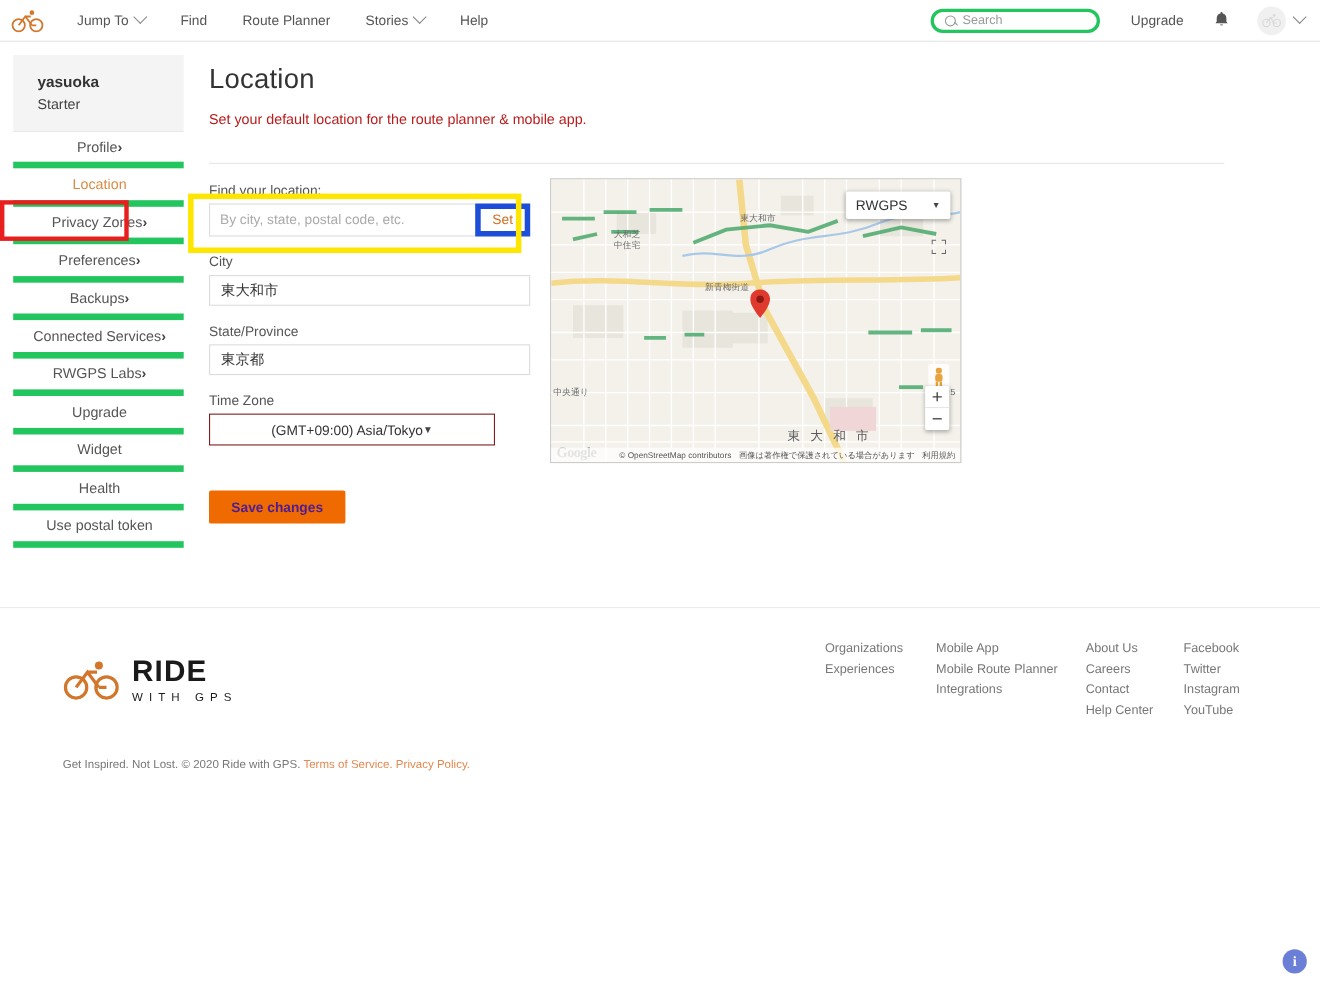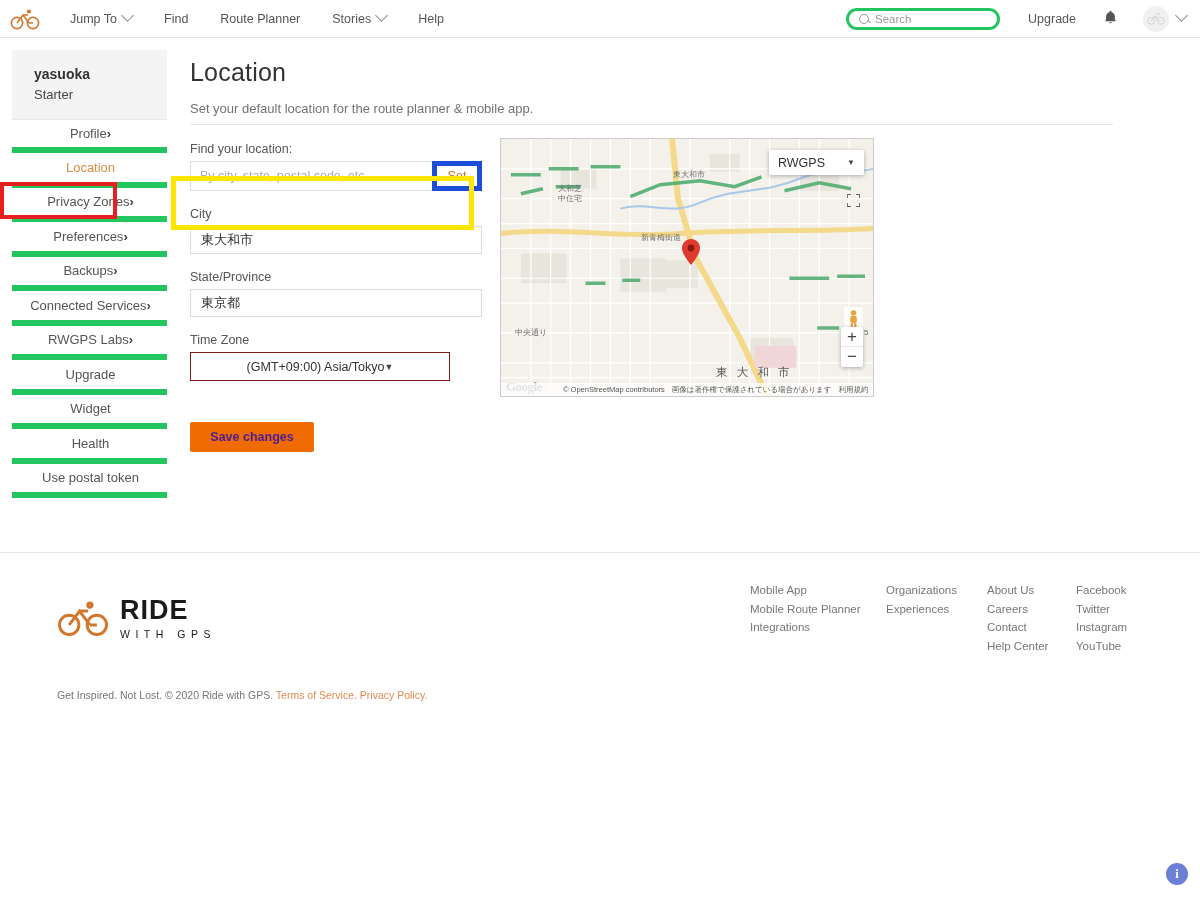--- a/index.html
+++ b/index.html
@@ -64,21 +64,21 @@
 
   
   .anno-red{
     position:absolute; left:0px; top:144px; width:117px; height:37px;
     border:4px solid #e81f1f; pointer-events:none; z-index:30;
   }
 
   
   .main{ flex:1; padding:20px 0 0 23px; position:relative; }
   .page-title{ font-size:25px;color:#333;font-weight:normal;margin:0 0 14px 0;letter-spacing:.2px;}
-  .page-sub{ font-size:13px;color:#737373;margin:0 0 8px 0;}
+  .page-sub{ font-size:13px;color:#b91c1c;margin:0 0 32px 0;}
   .divider{ border:0;border-top:1px solid #e6e6e6;margin:0 87px 0 0;}
   .form-row{ display:flex; }
   .form-col{ width:292px; padding-top:17px;}
   .field-label{ font-size:12.5px;color:#555;margin-bottom:5px;display:block;}
   .find-wrap{ display:flex; width:292px; }
   .find-input{
     flex:1;height:30px;border:1px solid #ddd;border-right:none;background:#fff;
     font-size:12.5px;color:#999;padding:0 9px;font-family:inherit;
   }
   .find-input::placeholder{ color:#aaa; }
@@ -346,21 +346,21 @@
             <path d="M318 190 H340"></path>
           </g>
           <path d="M120 70 C150 62, 170 78, 200 64 C235 48, 262 56, 300 40 C330 28, 352 36, 374 30" stroke="#a9c8e8" stroke-width="2" fill="none"></path>
           <rect x="255" y="208" width="42" height="22" fill="#f0d6d6"></rect>
         </svg>
 
         <div class="map-lbl" style="left:57px;top:44px">大和芝</div>
         <div class="map-lbl" style="left:57px;top:54px">中住宅</div>
         <div class="map-lbl" style="left:172px;top:30px">東大和市</div>
         <div class="map-lbl" style="left:140px;top:93px">新青梅街道</div>
-        <div class="map-lbl" style="left:14px;top:188px">中央通り</div>
+        <div class="map-lbl" style="left:2px;top:188px">中央通り</div>
         <div class="map-lbl" style="left:355px;top:188px">中5</div>
         <div class="map-lbl big" style="left:215px;top:226px">東 大 和 市</div>
 
         <svg class="map-pin" viewBox="0 0 18 26">
           <path d="M9 0C4 0 0 4 0 9c0 6.6 9 17 9 17s9-10.4 9-17c0-5-4-9-9-9z" fill="#e03a2f"></path>
           <circle cx="9" cy="9" r="3.4" fill="#8c1a12"></circle>
         </svg>
 
         <div class="map-ctl-type">
           <span>RWGPS</span>
@@ -411,28 +411,28 @@
         <path d="M7 15 L13 7 L19 15 M13 7 L18 7 M19 15 L23 15" fill="none" stroke="#d2762c" stroke-width="1.7"></path>
         <circle cx="19" cy="3.5" r="2.1" fill="#d2762c"></circle>
       </svg>
       <div>
         <div class="foot-brand-ride">RIDE</div>
         <div class="foot-brand-with">WITH GPS</div>
       </div>
     </div>
 
     <div class="foot-cols">
+      <div class="foot-col" style="width:101px">
+        <a>Organizations</a>
+        <a>Experiences</a>
+      </div>
       <div class="foot-col" style="width:136px">
         <a>Mobile App</a>
         <a>Mobile Route Planner</a>
         <a>Integrations</a>
-      </div>
-      <div class="foot-col" style="width:101px">
-        <a>Organizations</a>
-        <a>Experiences</a>
       </div>
       <div class="foot-col" style="width:89px">
         <a>About Us</a>
         <a>Careers</a>
         <a>Contact</a>
         <a>Help Center</a>
       </div>
       <div class="foot-col" style="width:78px">
         <a>Facebook</a>
         <a>Twitter</a>

